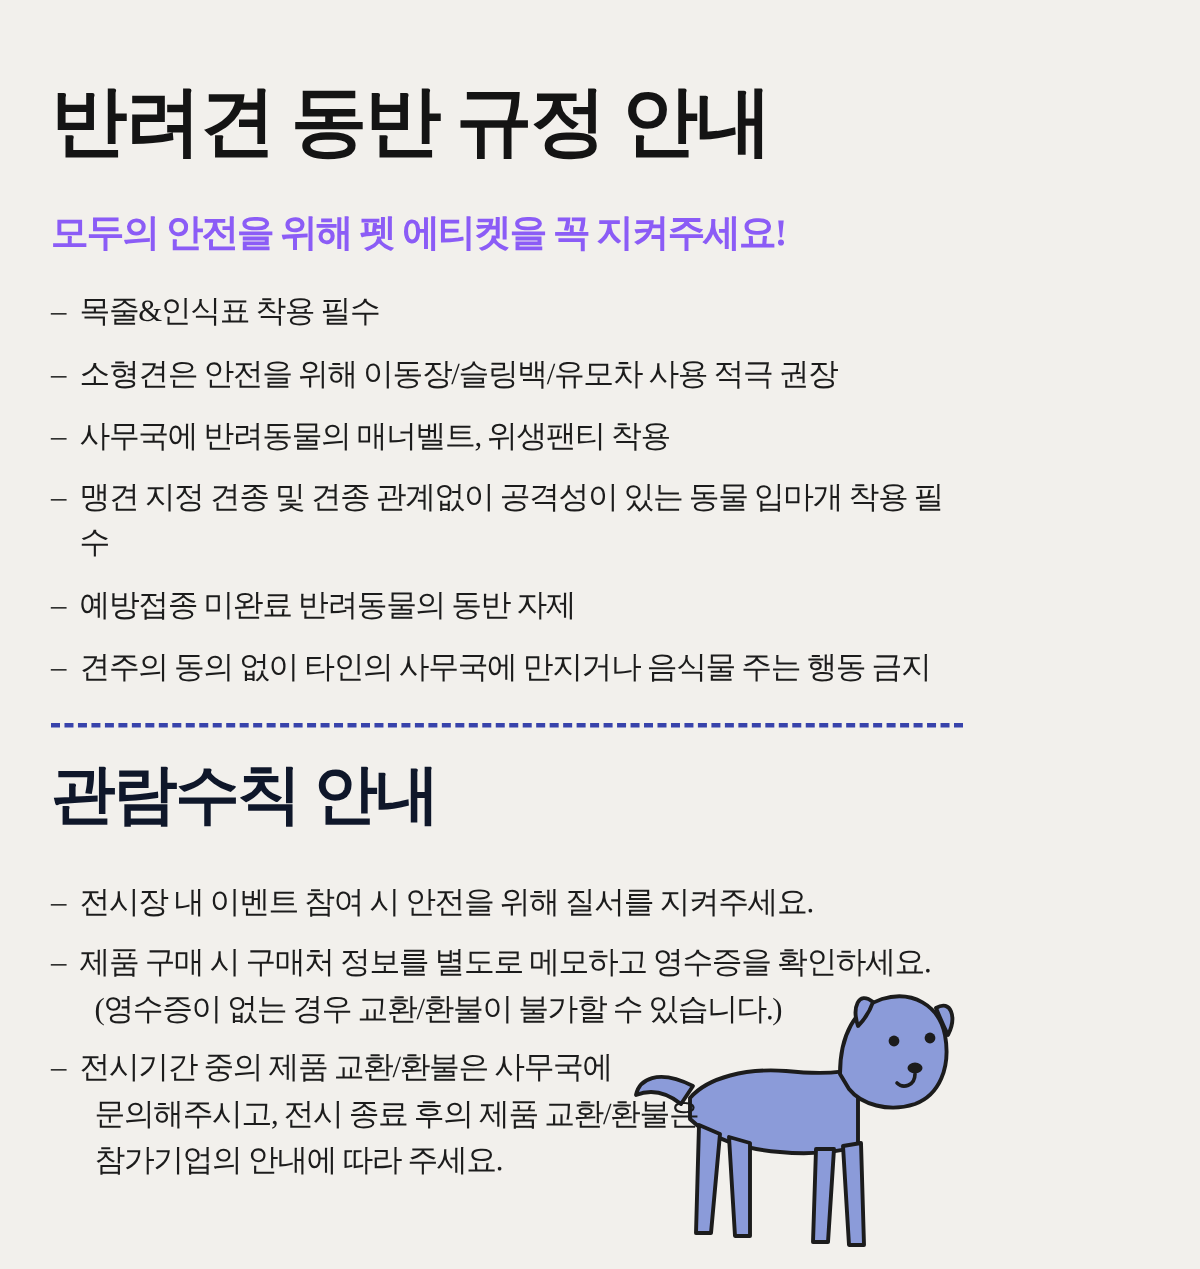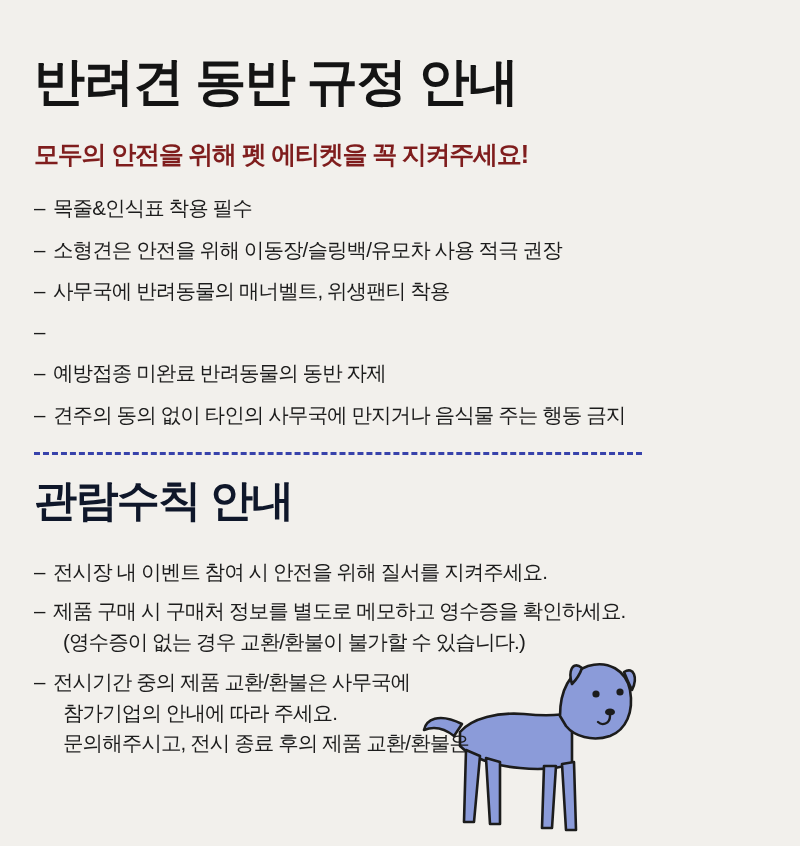--- a/index.html
+++ b/index.html
@@ -14,35 +14,36 @@
     color: #1c1c1c;
     overflow: hidden;
     position: relative;
   }
   .page {
     position: relative;
     width: 672px;
     height: 846px;
     box-sizing: border-box;
     padding: 52px 30px 0 34px;
+    font-family: Liberation Serif, serif;
   }
 
   
   .main-title {
     font-size: 51px;
     font-weight: bold;
     letter-spacing: -1.5px;
     color: #141414;
     line-height: 1.18;
     margin: 0 0 26px 0;
   }
   .subtitle {
     font-size: 25px;
     font-weight: bold;
-    color: #7f1d1d;
+    color: #8b5cf6;
     letter-spacing: -1.2px;
     margin: 0 0 22px 0;
   }
   .rule-list {
     list-style: none;
     margin: 0;
     padding: 0;
   }
   .rule-list li {
     font-size: 20.5px;
@@ -128,20 +129,21 @@
     <li>
       <span class="dash">–</span>
       <span class="rule-text">소형견은 안전을 위해 이동장/슬링백/유모차 사용 적극 권장</span>
     </li>
     <li>
       <span class="dash">–</span>
       <span class="rule-text">사무국에 반려동물의 매너벨트, 위생팬티 착용</span>
     </li>
     <li>
       <span class="dash">–</span>
+      <span class="rule-text">맹견 지정 견종 및 견종 관계없이 공격성이 있는 동물 입마개 착용 필수</span>
     </li>
     <li>
       <span class="dash">–</span>
       <span class="rule-text">예방접종 미완료 반려동물의 동반 자제</span>
     </li>
     <li>
       <span class="dash">–</span>
       <span class="rule-text">견주의 동의 없이 타인의 사무국에 만지거나 음식물 주는 행동 금지</span>
     </li>
   </ul>
@@ -161,22 +163,22 @@
       <span class="dash">–</span>
       <span class="lines">
         <span>제품 구매 시 구매처 정보를 별도로 메모하고 영수증을 확인하세요.</span>
         <span class="sub">(영수증이 없는 경우 교환/환불이 불가할 수 있습니다.)</span>
       </span>
     </li>
     <li>
       <span class="dash">–</span>
       <span class="lines">
         <span>전시기간 중의 제품 교환/환불은 사무국에</span>
+        <span class="sub">문의해주시고, 전시 종료 후의 제품 교환/환불은</span>
         <span class="sub">참가기업의 안내에 따라 주세요.</span>
-        <span class="sub">문의해주시고, 전시 종료 후의 제품 교환/환불은</span>
       </span>
     </li>
   </ul>
 
   <svg class="dog" viewBox="0 0 230 200">
     <g fill="#8b9bd9" stroke="#1c1c1c" stroke-width="2.6" stroke-linejoin="round" stroke-linecap="round">
 
       <path d="M42 78 C 18 66, 6 74, 4 84 C 14 80, 24 82, 34 90 Z"></path>
 
       <path d="M40 86 C 52 72, 78 66, 104 68 C 124 70, 140 70, 152 66

